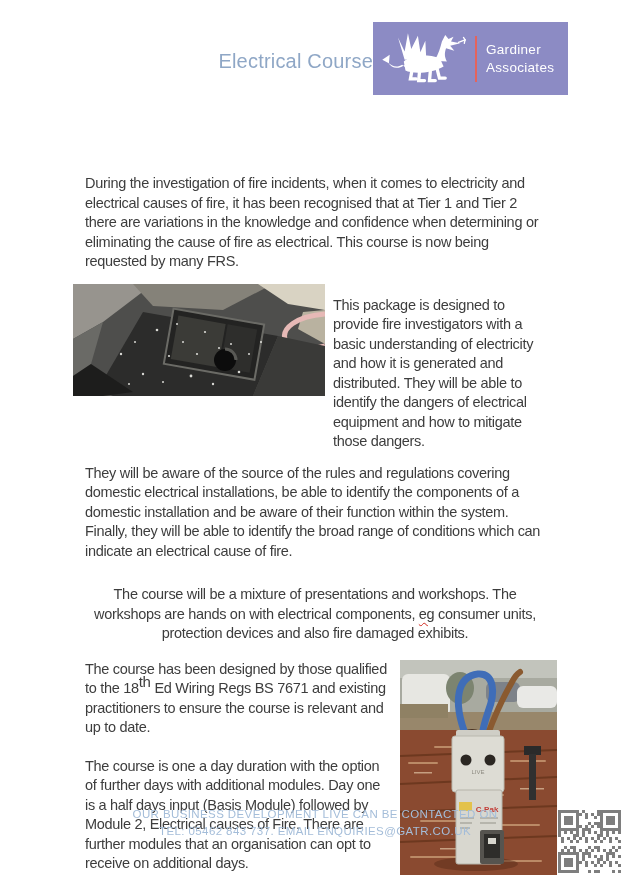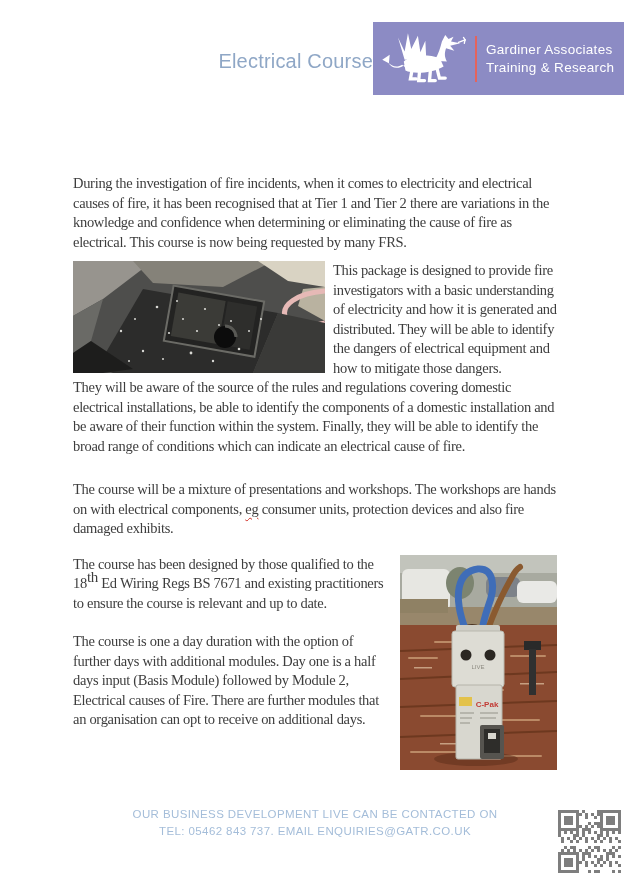--- a/index.html
+++ b/index.html
@@ -8,40 +8,39 @@
     font-family:"Liberation Sans","DejaVu Sans",sans-serif;
   }
   .page{position:absolute;inset:0;background:#fff;}
 
   
   .title{
     position:absolute;left:73px;top:50px;width:300px;text-align:right;
     font-size:20px;font-weight:400;color:var(--c-title_text);letter-spacing:.2px;
   }
   .logo{
-    position:absolute;left:373px;top:22px;width:251px;height:73px;
+    position:absolute;left:373px;top:22px;width:195px;height:73px;
     background:var(--c-logo_bg);display:flex;align-items:center;
   }
   .logo svg.dragon{width:92px;height:58px;margin-left:8px;flex:0 0 auto;}
   .logo-divider{width:2px;height:46px;background:var(--c-logo_divider);margin:0 9px 0 2px;flex:0 0 auto;}
   .logo-text{color:#ffffff;font-size:13.5px;line-height:18px;letter-spacing:.3px;font-weight:400;}
 
   
   .content{position:absolute;left:73px;top:0;width:484px;}
   .para{
-    margin:0;font-size:14.5px;line-height:19.5px;color:var(--c-body_text);
+    margin:12px;font-size:14.5px;line-height:19.5px;color:var(--c-body_text);
     letter-spacing:-.3px;
-    font-family:Liberation Serif, serif;
   }
   .p1{margin-top:174px;} 
   .media-row{margin-top:9px;display:flex;align-items:flex-start;justify-content:flex-end;}
   .img-burnt{width:252px;height:112px;flex:0 0 auto;display:block;}
   .side{width:224px;margin-left:8px;}
   .cont{margin-top:0;}
-  .p3{margin-top:24px;}
+  .p3{margin-top:24px;text-align:center;}
   .wrap-right{margin-top:16px;}
   .wrap-right::after{content:"";display:block;clear:both;}
   .img-breaker{width:157px;height:215px;float:right;margin:0 0 4px 10px;display:block;}
   .wr-p2{margin-top:19px;}
   .misspell{
     text-decoration-line:underline;text-decoration-style:wavy;
     text-decoration-color:#d02a20;text-decoration-thickness:1px;text-underline-offset:3px;
   }
   sup{font-size:15px;line-height:0;}
 
@@ -81,21 +80,20 @@
       </g>
       <g stroke="#ffffff" stroke-width="1.6" fill="none" stroke-linecap="round">
         <path d="M93 15 L101 12"></path>
           <path d="M101 12 L99 9"></path>
           <path d="M101 12 L100 16"></path>
       </g>
     </svg>
     <div class="logo-divider"></div>
     <div class="logo-text">
       <div>Gardiner Associates</div>
-      <div>Training &amp; Research</div>
     </div>
   </div>
 
   <div class="content">
 
     <p class="para p1">During the investigation of fire incidents, when it comes to electricity and electrical causes of fire, it has been recognised that at Tier 1 and Tier 2 there are variations in the knowledge and confidence when determining or eliminating the cause of fire as electrical. This course is now being requested by many FRS.</p>
 
     <div class="media-row">
       <svg class="img-burnt" viewBox="0 0 252 112" preserveAspectRatio="none">
         <rect width="252" height="112" fill="#4e4e4c"></rect>

